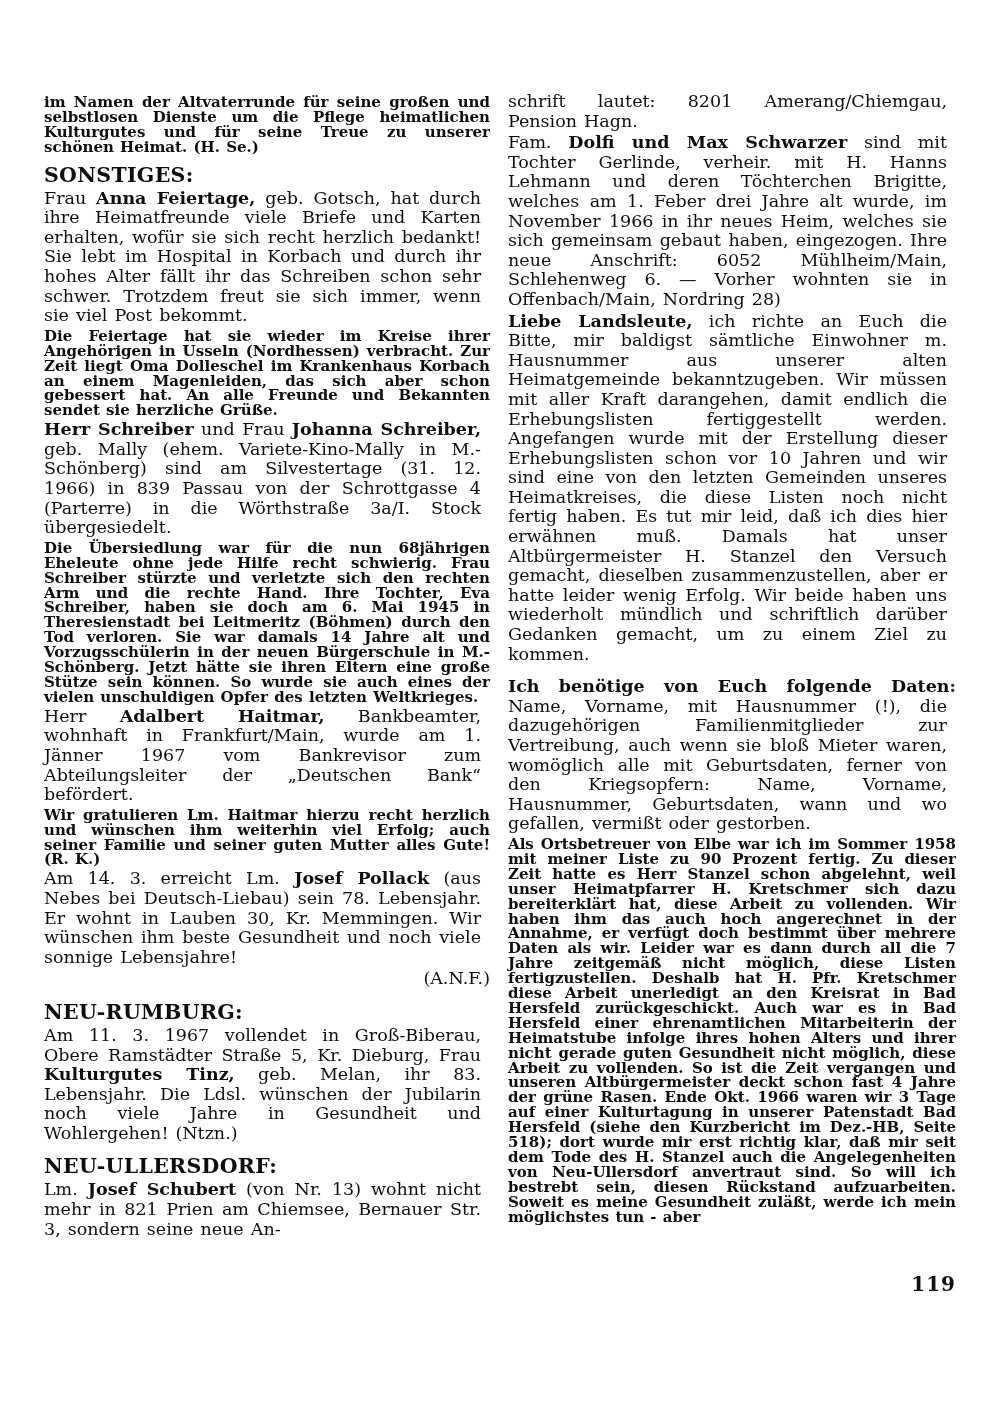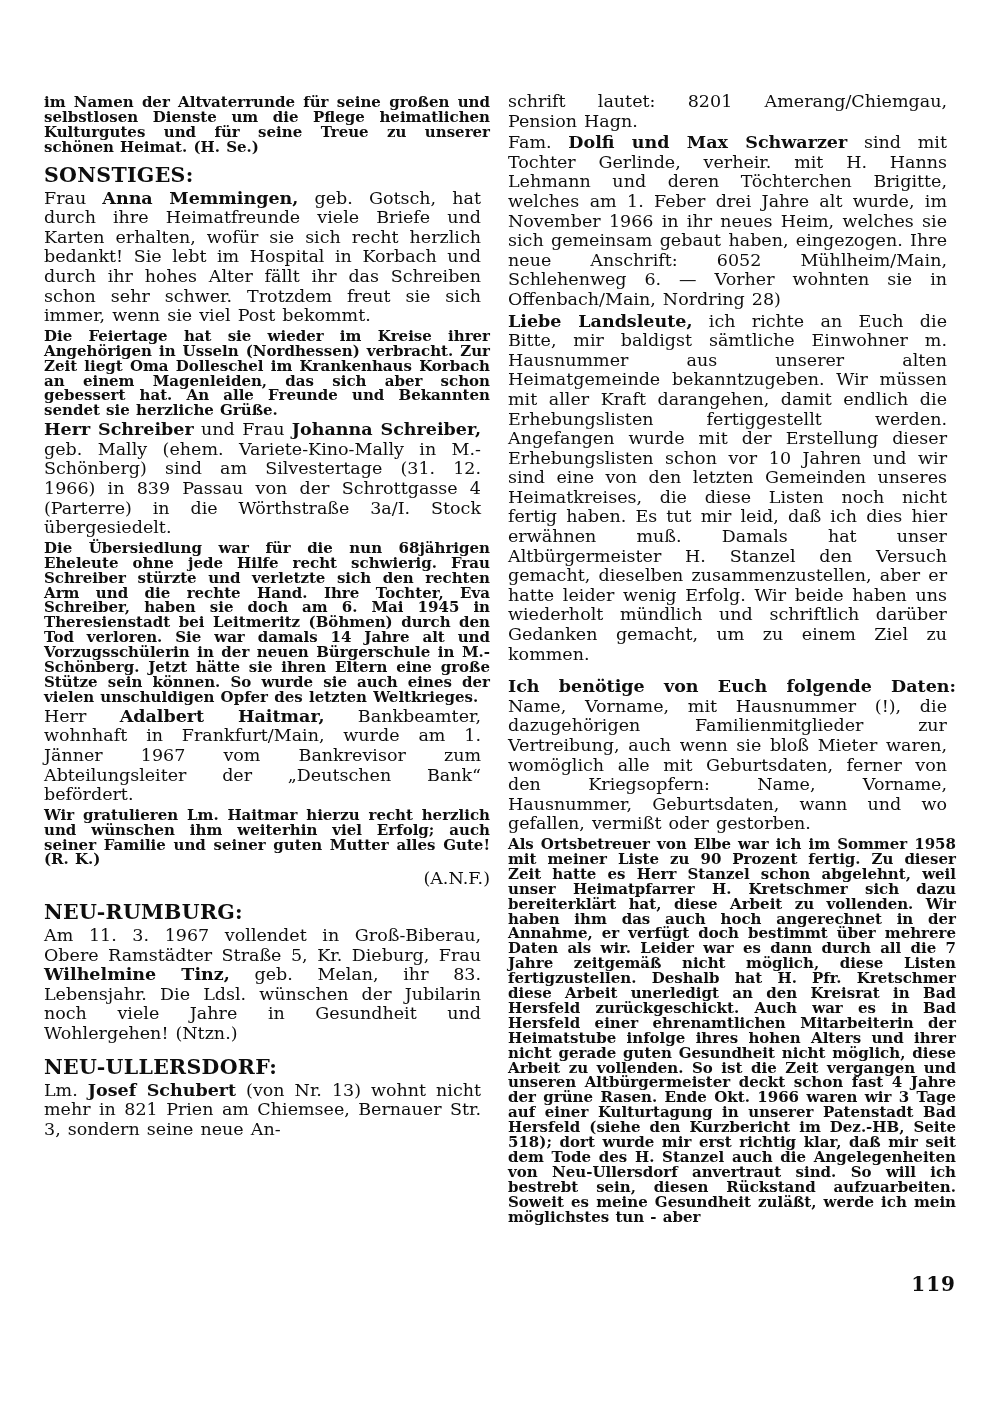--- a/index.html
+++ b/index.html
@@ -73,21 +73,21 @@
 
 <div class="col col-left">
 
   <p class="small">
     <span>im Namen der Altvaterrunde für seine großen und selbstlosen Dienste um die Pflege heimatlichen Kulturgutes und für seine Treue zu unserer schönen Heimat. (H. Se.)</span>
   </p>
 
   <h3 class="head first">SONSTIGES:</h3>
 
   <p class="reg">
-    <span>Frau </span><b>Anna Memmingen,</b><span> geb. Gotsch, hat durch ihre Heimatfreunde viele Briefe und Karten erhalten, wofür sie sich recht herzlich bedankt! Sie lebt im Hospital in Korbach und durch ihr hohes Alter fällt ihr das Schreiben schon sehr schwer. Trotzdem freut sie sich immer, wenn sie viel Post bekommt.</span>
+    <span>Frau </span><b>Anna Feiertage,</b><span> geb. Gotsch, hat durch ihre Heimatfreunde viele Briefe und Karten erhalten, wofür sie sich recht herzlich bedankt! Sie lebt im Hospital in Korbach und durch ihr hohes Alter fällt ihr das Schreiben schon sehr schwer. Trotzdem freut sie sich immer, wenn sie viel Post bekommt.</span>
   </p>
 
   <p class="small">
     <span>Die Feiertage hat sie wieder im Kreise ihrer Angehörigen in Usseln (Nordhessen) verbracht. Zur Zeit liegt Oma Dolleschel im Krankenhaus Korbach an einem Magenleiden, das sich aber schon gebessert hat. An alle Freunde und Bekannten sendet sie herzliche Grüße.</span>
   </p>
 
   <p class="reg">
     <b>Herr Schreiber</b><span> und Frau </span><b>Johanna Schreiber,</b><span> geb. Mally (ehem. Variete-Kino-Mally in M.-Schönberg) sind am Silvestertage (31. 12. 1966) in 839 Passau von der Schrottgasse 4 (Parterre) in die Wörthstraße 3a/I. Stock übergesiedelt.</span>
   </p>
 
@@ -97,26 +97,29 @@
 
   <p class="reg">
     <span>Herr </span><b>Adalbert Haitmar,</b><span> Bankbeamter, wohnhaft in Frankfurt/Main, wurde am 1. Jänner 1967 vom Bankrevisor zum Abteilungsleiter der „Deutschen Bank“ befördert.</span>
   </p>
 
   <p class="small">
     <span>Wir gratulieren Lm. Haitmar hierzu recht herzlich und wünschen ihm weiterhin viel Erfolg; auch seiner Familie und seiner guten Mutter alles Gute! (R. K.)</span>
   </p>
 
 
+  <p class="reg">
+    <span>Am 14. 3. erreicht Lm. </span><b>Josef Pollack</b><span> (aus Nebes bei Deutsch-Liebau) sein 78. Lebensjahr. Er wohnt in Lauben 30, Kr. Memmingen. Wir wünschen ihm beste Gesundheit und noch viele sonnige Lebensjahre!</span>
+  </p>
   <div class="line-right">(A.N.F.)</div>
 
   <h3 class="head mt-lg">NEU-RUMBURG:</h3>
 
   <p class="reg">
-    <span>Am 11. 3. 1967 vollendet in Groß-Biberau, Obere Ramstädter Straße 5, Kr. Dieburg, Frau </span><b>Wilhelmine Tinz,</b><span> geb. Melan, ihr 83. Lebensjahr. Die Ldsl. wünschen der Jubilarin noch viele Jahre in Gesundheit und Wohlergehen! (Ntzn.)</span>
+    <span>Am 11. 3. 1967 vollendet in Groß-Biberau, Obere Ramstädter Straße 5, Kr. Dieburg, Frau </span><b>Kulturgutes Tinz,</b><span> geb. Melan, ihr 83. Lebensjahr. Die Ldsl. wünschen der Jubilarin noch viele Jahre in Gesundheit und Wohlergehen! (Ntzn.)</span>
   </p>
 
   <h3 class="head mt-lg">NEU-ULLERSDORF:</h3>
 
   <p class="reg">
     <span>Lm. </span><b>Josef Schubert</b><span> (von Nr. 13) wohnt nicht mehr in 821 Prien am Chiemsee, Bernauer Str. 3, sondern seine neue An-</span>
   </p>
 
 </div>
 

